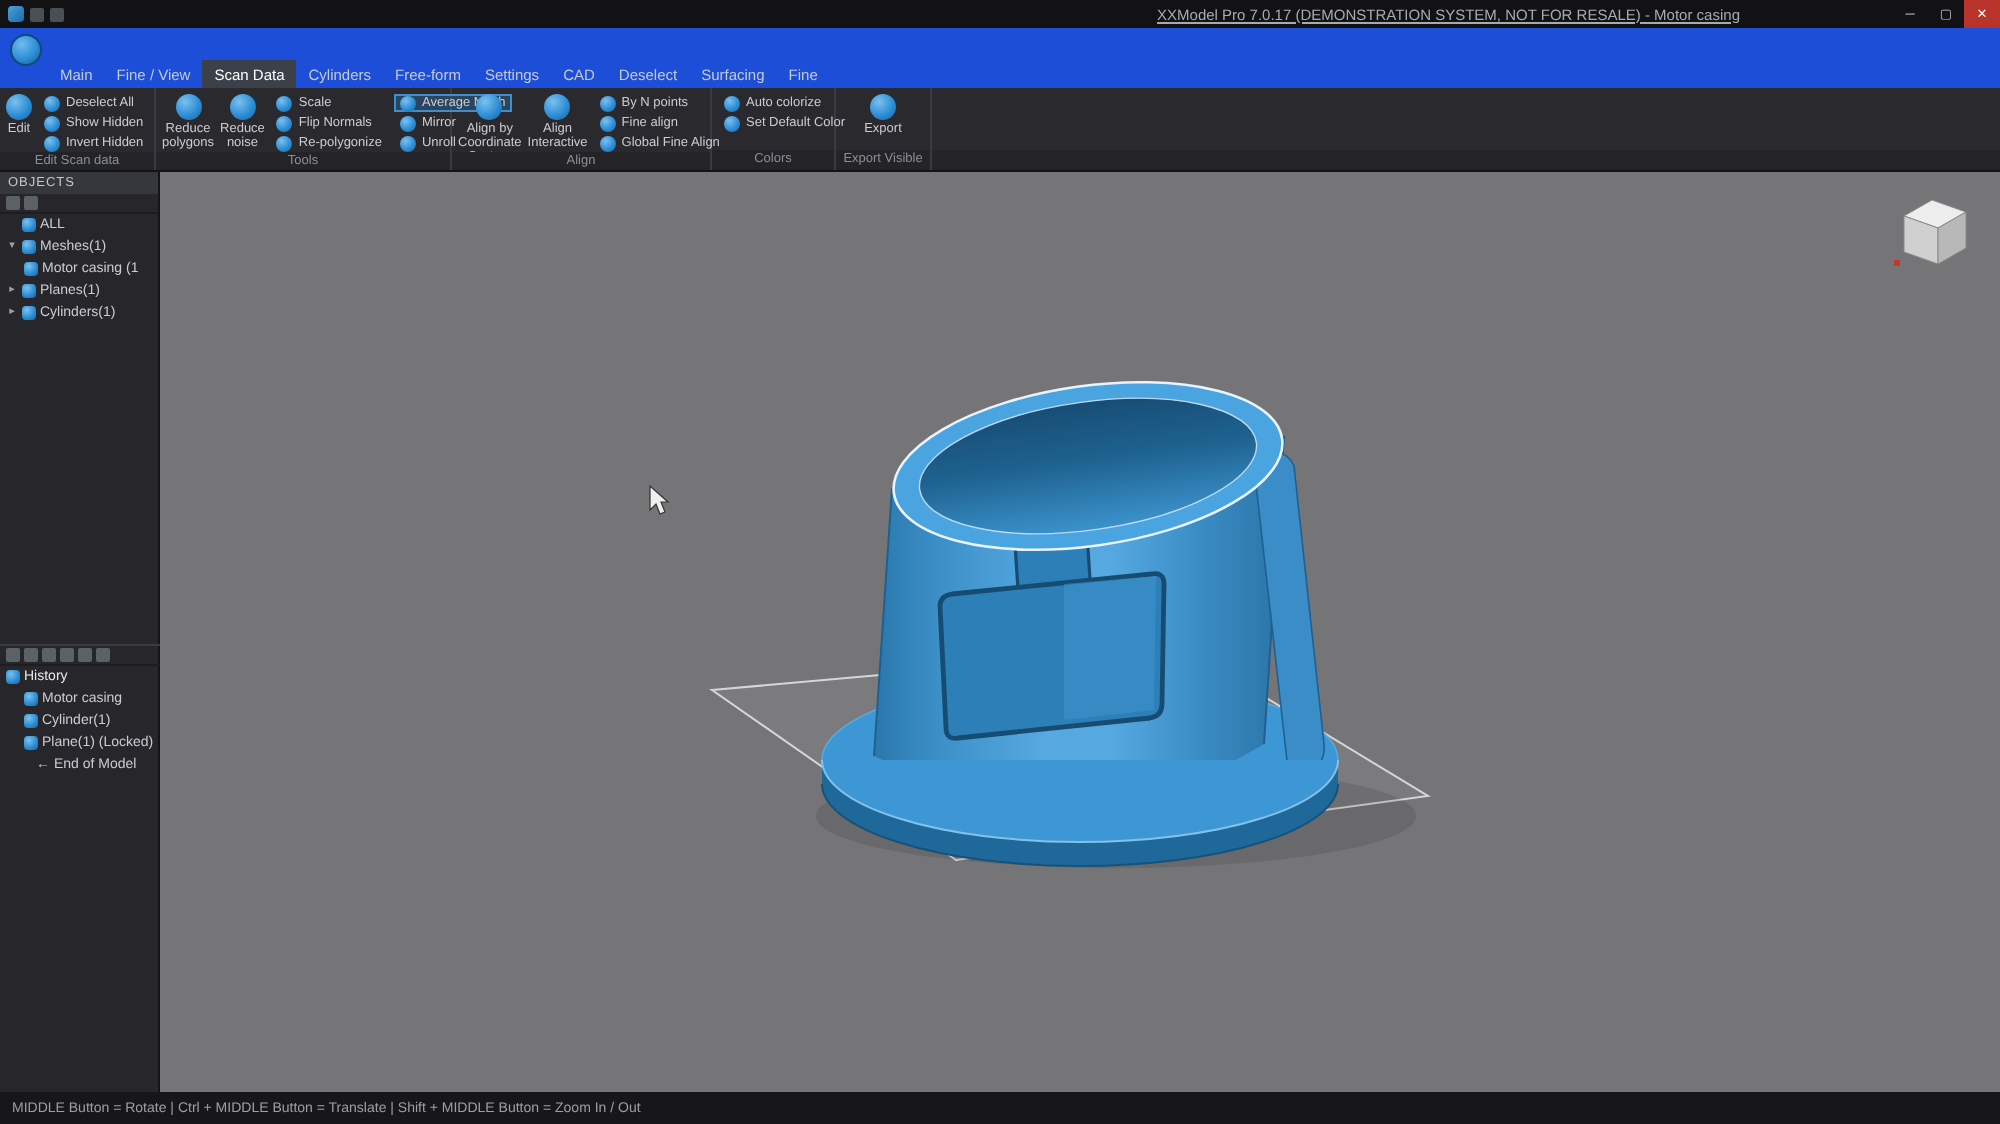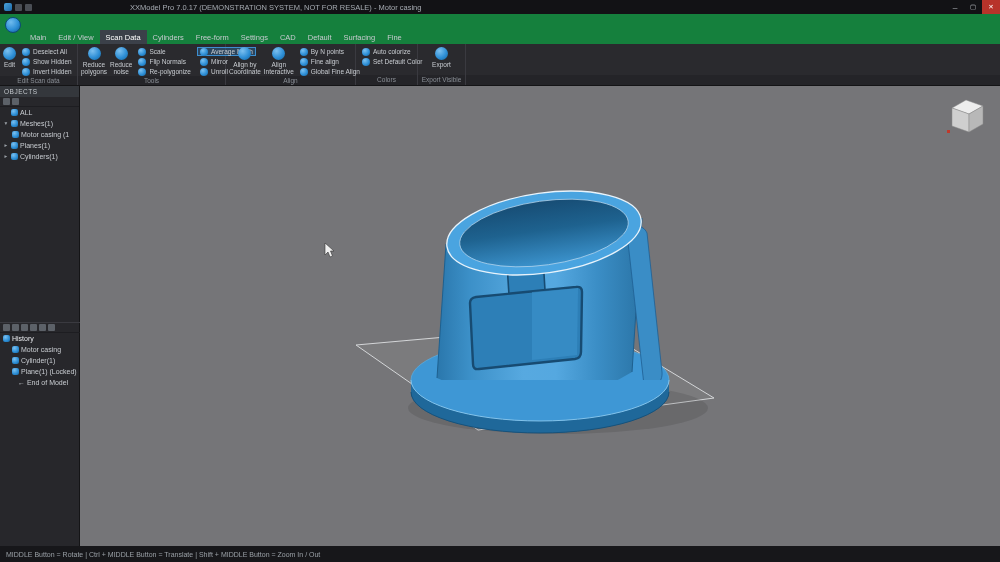--- a/index.html
+++ b/index.html
@@ -4,27 +4,27 @@
 <style>
   *{margin:0;padding:0;box-sizing:border-box;}
   html,body{width:1000px;height:562px;overflow:hidden;background:#1a1a1d;font-family:"Liberation Sans",sans-serif;}
   .app{position:absolute;left:0;top:0;width:1000px;height:562px;background:#242428;}
 
   
   .titlebar{position:absolute;left:0;top:0;width:1000px;height:14px;background:#121215;display:flex;align-items:center;}
   .tb-left{display:flex;align-items:center;gap:3px;padding-left:4px;width:130px;}
   .app-ico{width:8px;height:8px;border-radius:2px;background:linear-gradient(135deg,#4aa3dd,#1c68a6);}
   .qa-ico{width:7px;height:7px;border-radius:1px;background:#4a4e55;}
-  .tb-title{flex:1;text-align:left;font-size:7.5px;color:#a6abb2;white-space:nowrap;overflow:hidden;}
+  .tb-title{flex:1;text-align:right;font-size:7.5px;color:#a6abb2;white-space:nowrap;overflow:hidden;text-decoration:underline;}
   .tb-controls{display:flex;width:130px;justify-content:flex-end;height:14px;}
   .tb-btn{width:18px;height:14px;display:flex;align-items:center;justify-content:center;font-size:6.5px;color:#c3c7cc;}
   .tb-btn.close{background:#b8332a;color:#fff;}
 
   
-  .menubar{position:absolute;left:0;top:14px;width:1000px;height:30px;background:#15803d;}
+  .menubar{position:absolute;left:0;top:14px;width:1000px;height:30px;background:#1d4ed8;}
   .logo{position:absolute;left:5px;top:3px;width:16px;height:16px;border-radius:50%;
         background:radial-gradient(circle at 35% 30%,#6fbbee 0%,#2e8fd6 55%,#115a92 100%);border:1px solid #0d4a79;}
   .menu-tabs{position:absolute;left:24px;bottom:0;height:14px;display:flex;}
   .menu-tab{padding:0 6px;font-size:7.5px;color:#c6cacf;display:flex;align-items:center;white-space:nowrap;}
   .menu-tab.active{background:#3b4049;color:#ffffff;text-align:right;}
 
   
   .ribbon{position:absolute;left:0;top:44px;width:1000px;height:42px;background:#2a2a2e;border-bottom:1px solid #141416;display:flex;}
   .rgroup{display:flex;flex-direction:column;border-right:1px solid #3a3a40;}
   .rgroup.filler{flex:1;border-right:none;}
@@ -80,27 +80,27 @@
       <div class="tb-btn">─</div>
       <div class="tb-btn">▢</div>
       <div class="tb-btn close">✕</div>
     </div>
   </div>
 
   <div class="menubar">
     <div class="logo"></div>
     <nav class="menu-tabs">
       <div class="menu-tab">Main</div>
-      <div class="menu-tab">Edit / View</div>
+      <div class="menu-tab">Fine / View</div>
       <div class="menu-tab active">Scan Data</div>
       <div class="menu-tab">Cylinders</div>
       <div class="menu-tab">Free-form</div>
       <div class="menu-tab">Settings</div>
       <div class="menu-tab">CAD</div>
-      <div class="menu-tab">Default</div>
+      <div class="menu-tab">Deselect</div>
       <div class="menu-tab">Surfacing</div>
       <div class="menu-tab">Fine</div>
     </nav>
   </div>
 
   <div class="ribbon">
 
     <div class="rgroup" style="width:78px;">
       <div class="rg-content">
         <div class="bigbtn" style="width:26px;">

